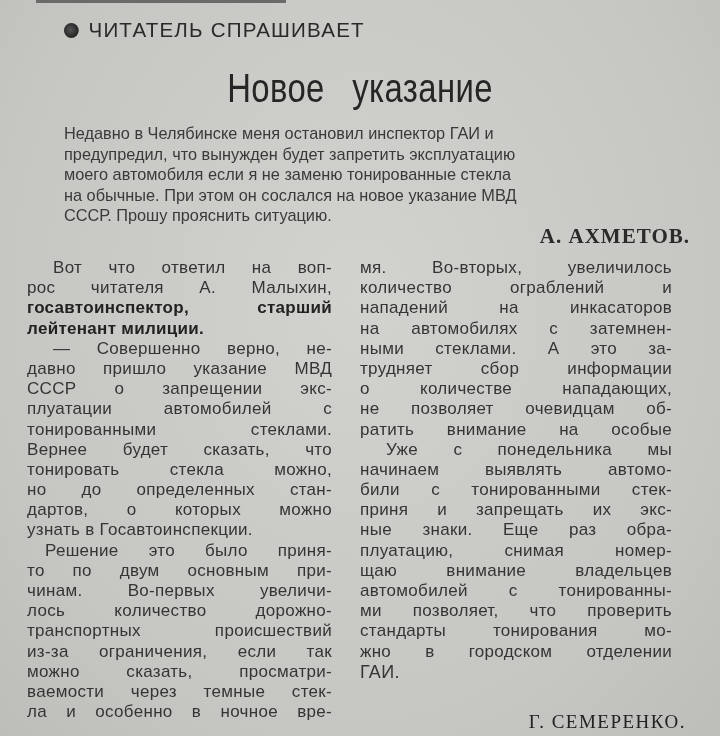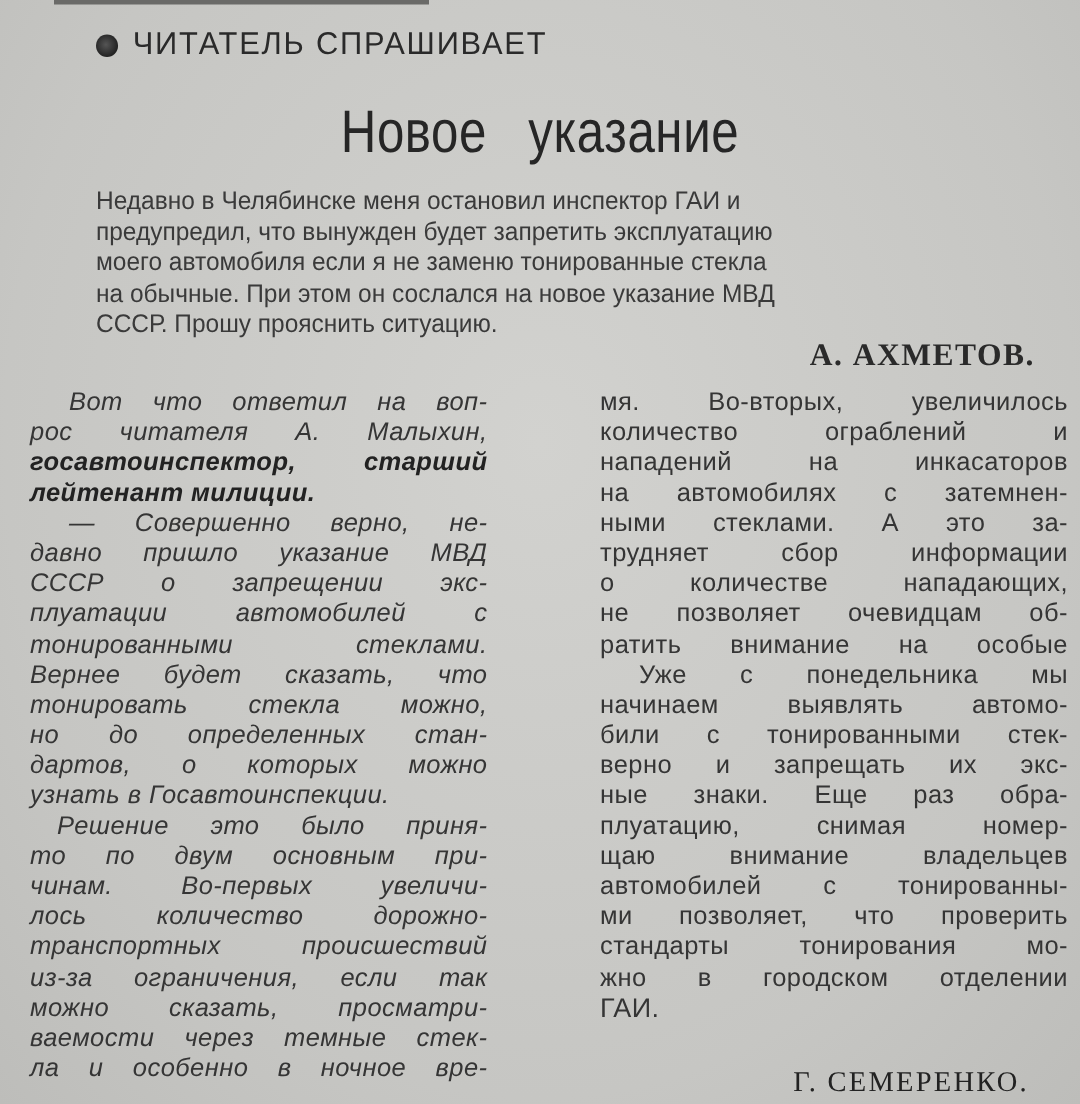--- a/index.html
+++ b/index.html
@@ -50,22 +50,22 @@
     position: absolute; right: 30px; top: 224px;
     font-family: "Liberation Serif", "DejaVu Serif", serif;
     font-size: 21px; font-weight: bold; letter-spacing: 1px; color: #2a2a2a;
   }
   .col {
     position: absolute; top: 258px;
     font-family: "Liberation Sans", "DejaVu Sans", sans-serif;
     font-size: 17px; line-height: 20.2px; color: #353535;
     letter-spacing: 0.3px;
   }
-  .col-left { left: 20px; width: 305px; font-style: italic; }
-  .col-right { left: 400px; width: 312px; }
+  .col-left { left: 27px; width: 305px; }
+  .col-right { left: 360px; width: 312px; }
   .line { display: block; text-align: justify; text-align-last: justify; white-space: nowrap; height: 20.2px; }
   .line.last { text-align-last: left; }
   .line.indent { padding-left: 26px; }
   .bold { font-weight: bold; color: #222; }
   .sig2 {
     position: absolute; right: 34px; top: 711px;
     font-family: "Liberation Serif", "DejaVu Serif", serif;
     font-size: 19px; font-weight: normal; letter-spacing: 1.5px; color: #222;
   }
   .col-right .ending { font-weight: normal; font-size: 18px; }
@@ -124,21 +124,21 @@
     <span class="line">нападений на инкасаторов</span>
     <span class="line">на автомобилях с затемнен-</span>
     <span class="line">ными стеклами. А это за-</span>
     <span class="line">трудняет сбор информации</span>
     <span class="line">о количестве нападающих,</span>
     <span class="line">не позволяет очевидцам об-</span>
     <span class="line">ратить внимание на особые</span>
     <span class="line indent">Уже с понедельника мы</span>
     <span class="line">начинаем выявлять автомо-</span>
     <span class="line">били с тонированными стек-</span>
-    <span class="line">верно и запрещать их экс-</span>
+    <span class="line">приня и запрещать их экс-</span>
     <span class="line">ные знаки. Еще раз обра-</span>
     <span class="line">плуатацию, снимая номер-</span>
     <span class="line">щаю внимание владельцев</span>
     <span class="line">автомобилей с тонированны-</span>
     <span class="line">ми позволяет, что проверить</span>
     <span class="line">стандарты тонирования мо-</span>
     <span class="line">жно в городском отделении</span>
     <span class="line last ending">ГАИ.</span>
   </div>
 

